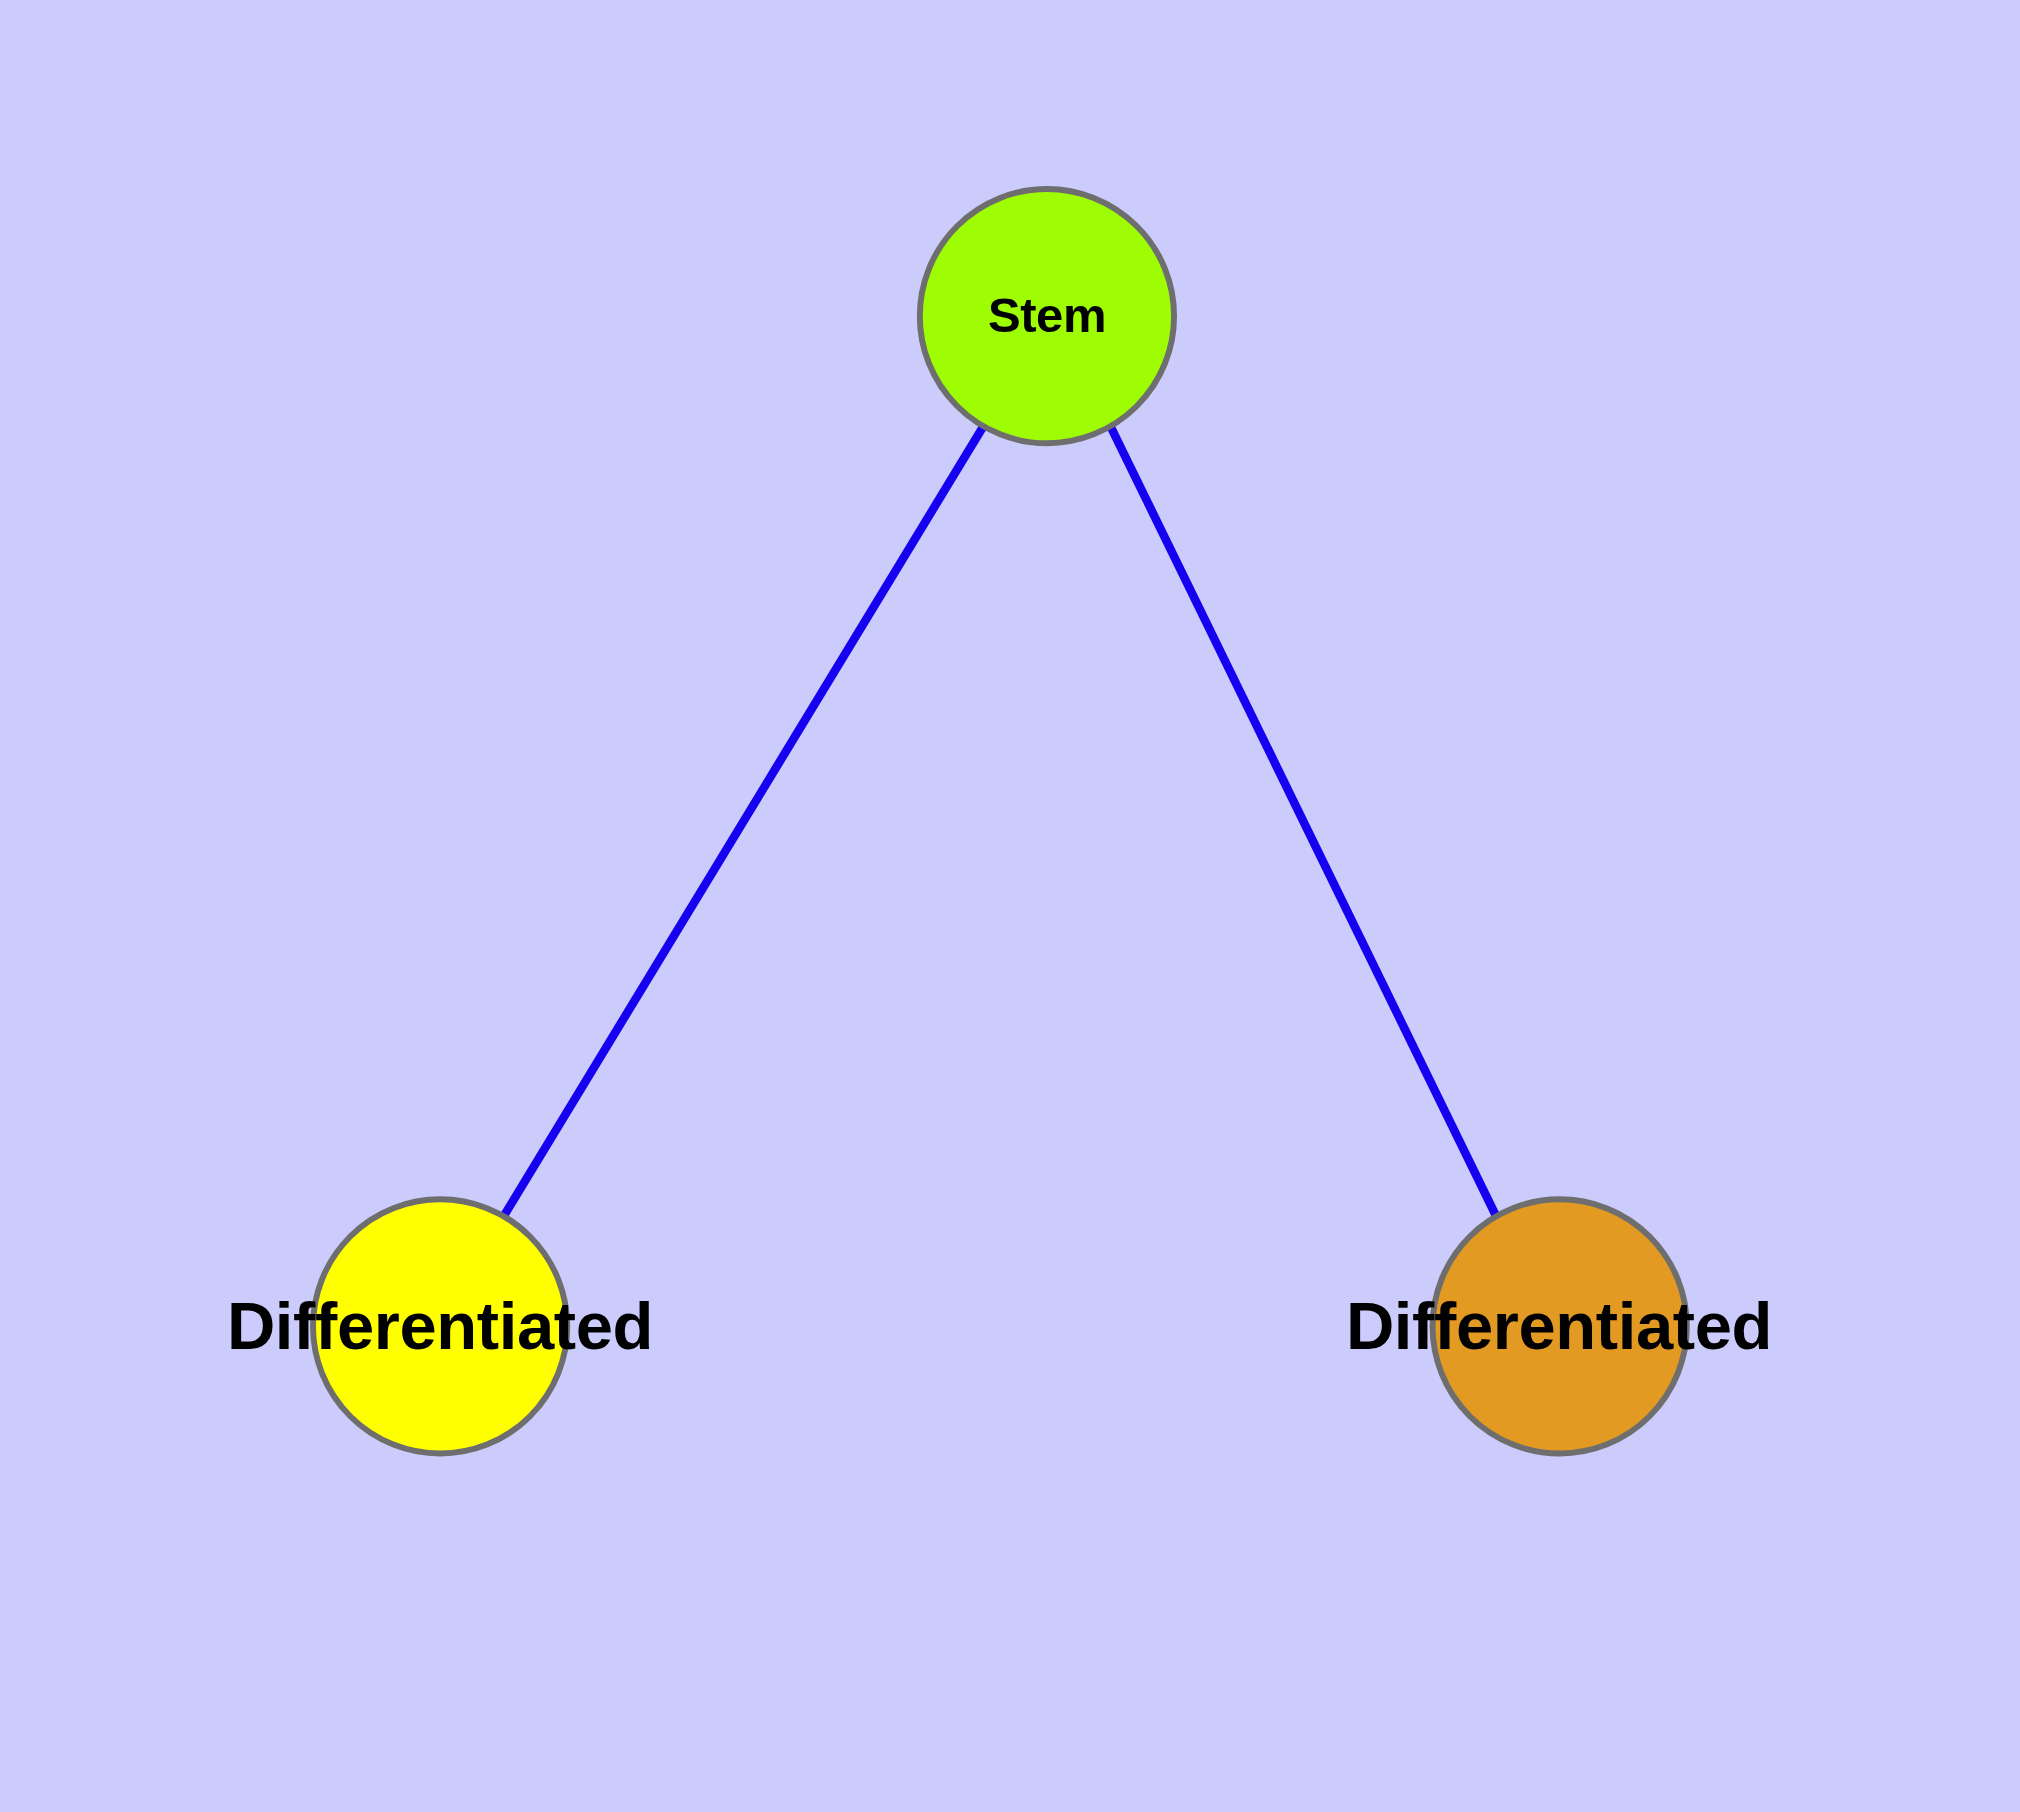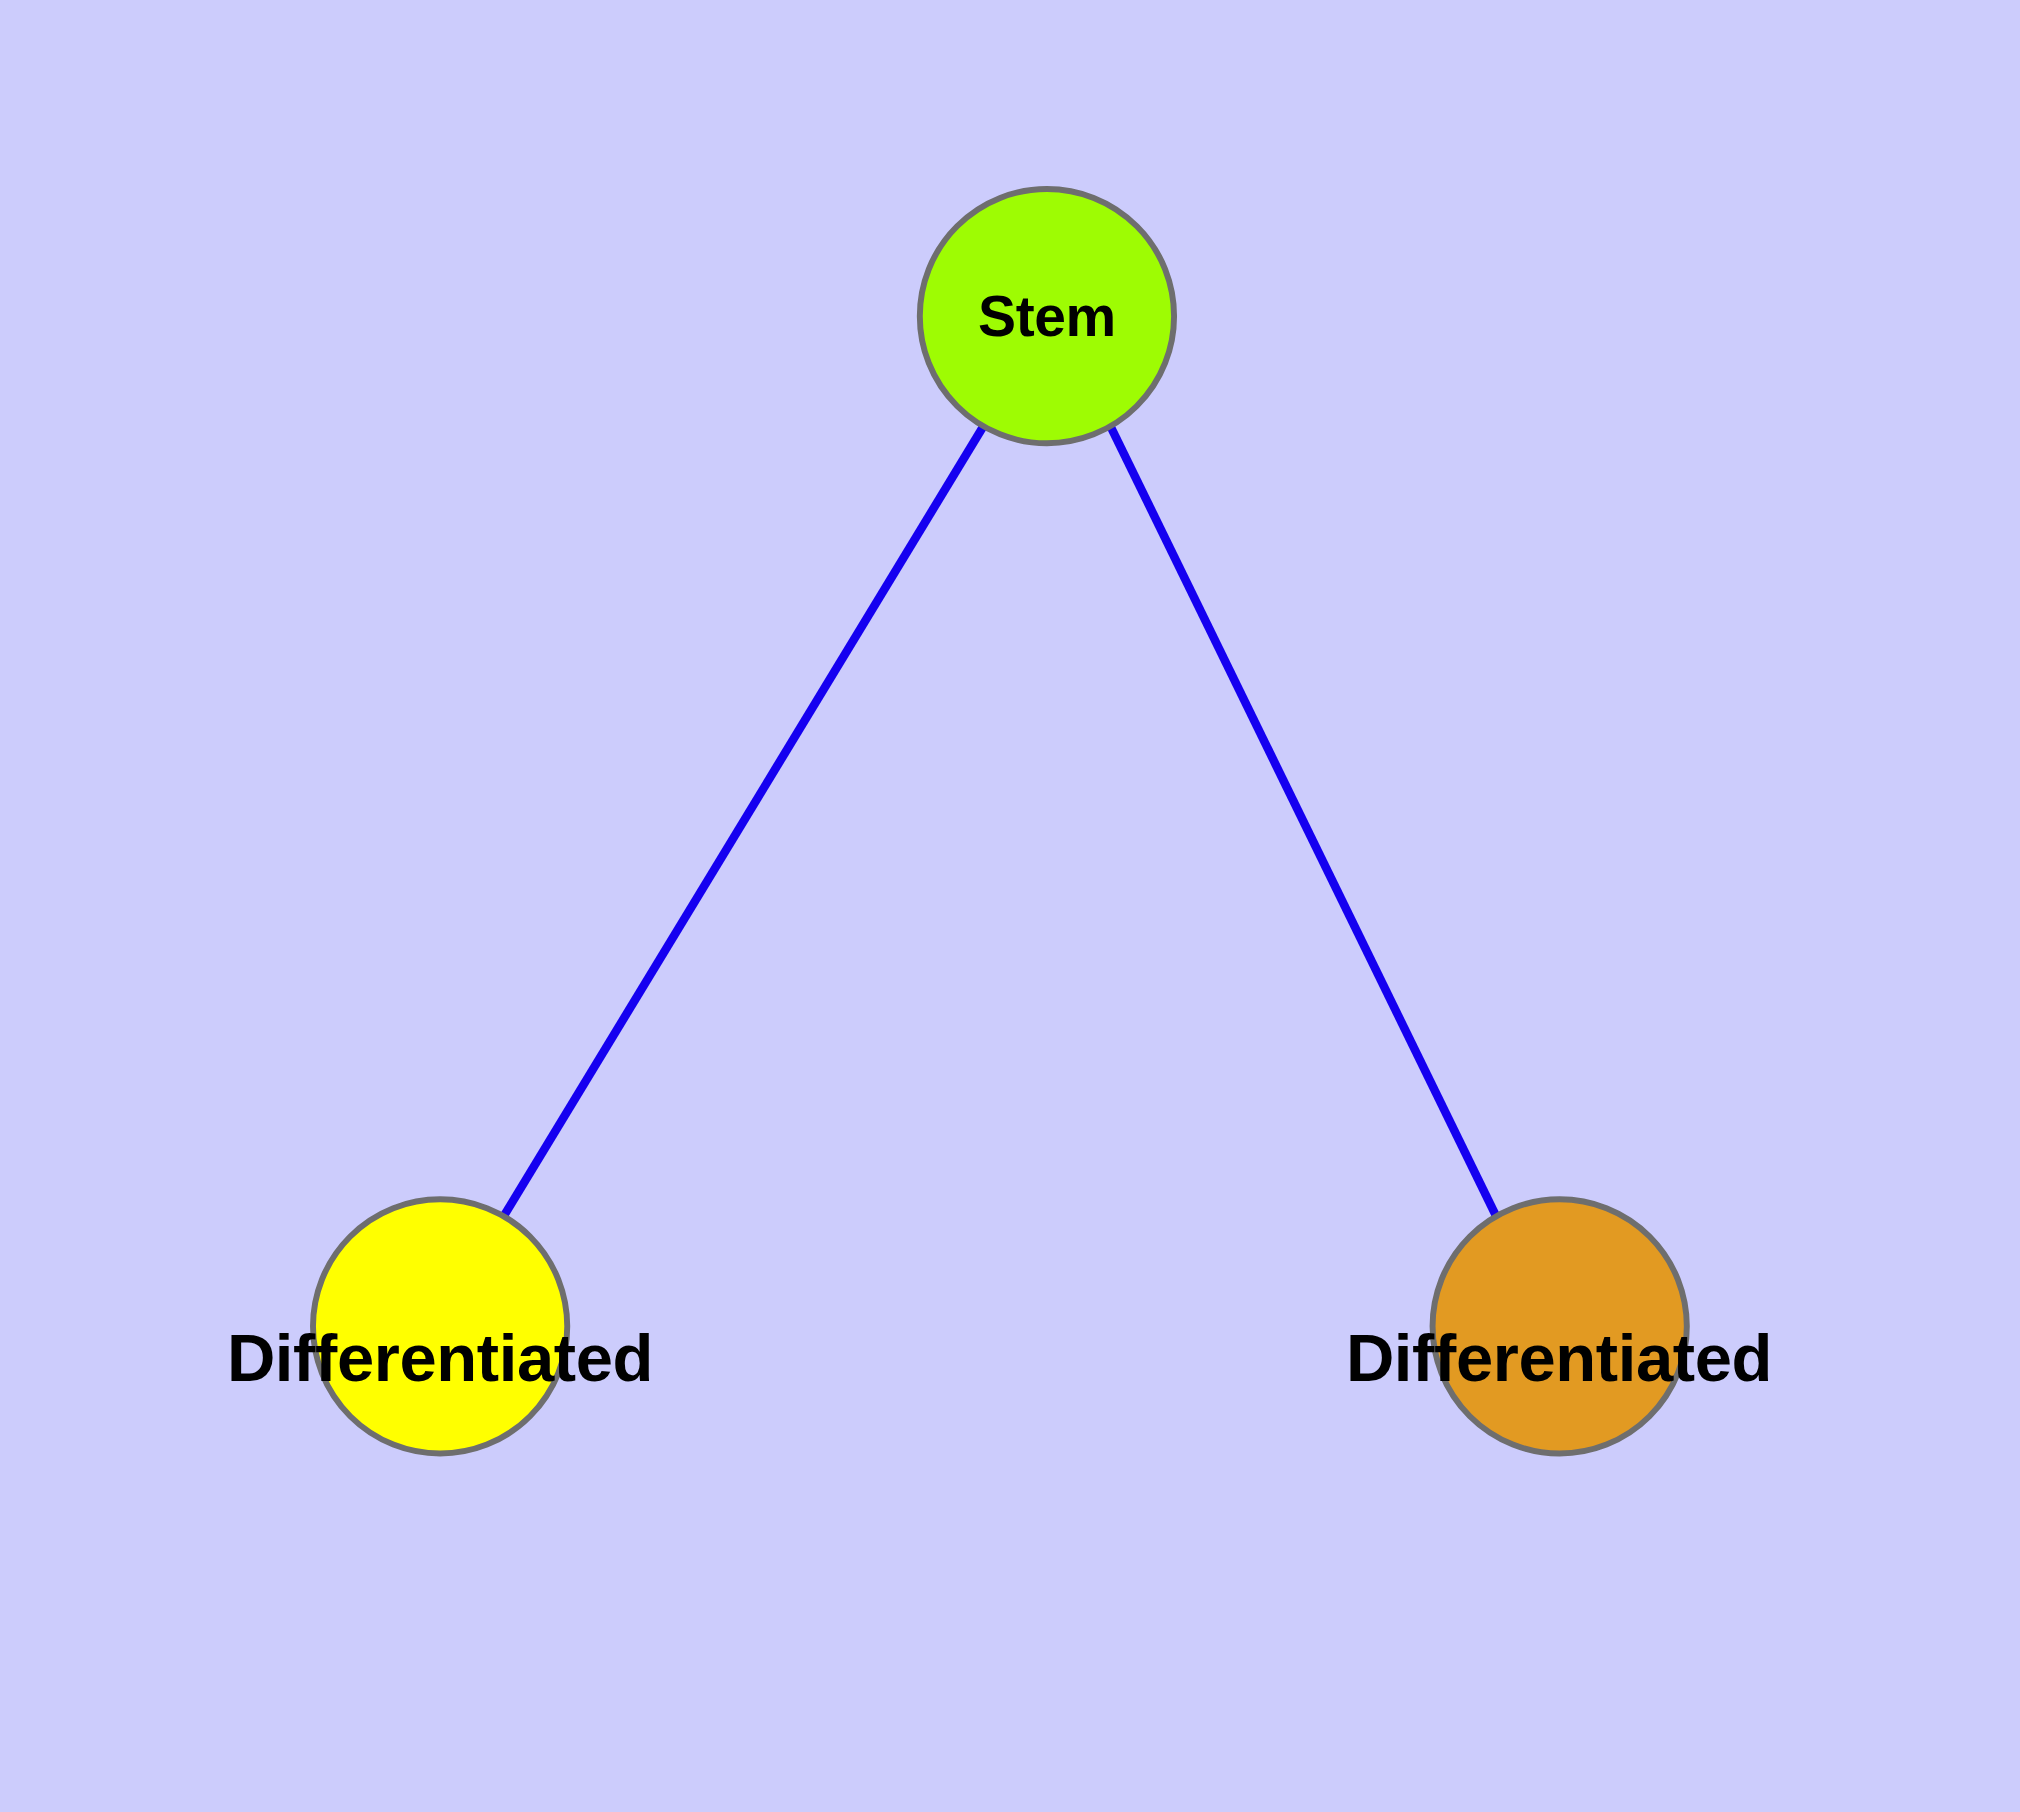--- a/index.html
+++ b/index.html
@@ -38,21 +38,20 @@
     line-height: 1.06;
     white-space: nowrap;
     pointer-events: none;
     letter-spacing: -0.4px;
   }
   .node-label.root {
     font-size: 73px;
   }
   .node-label.leaf {
     font-size: 67px;
-    margin-top: 32px;
   }
   .label-line { display: block; }
 </style>
 </head>
 <body>
 
 <div id="canvas" style="width: 2021px; height: 1812px;">
 
   <div id="bg-rect" style="width: 2021px; height: 1812px; background: rgb(204, 204, 252);"></div>
 
@@ -62,21 +61,21 @@
 
     <line x1="1310" y1="503" x2="1765" y2="1435" stroke="#1500f0" stroke-width="10" stroke-linecap="butt"></line>
 
     <circle cx="519" cy="1565" r="150" fill="#ffff00" stroke="#6e6e6e" stroke-width="7"></circle>
 
     <circle cx="1840" cy="1565" r="150" fill="#e29a22" stroke="#6e6e6e" stroke-width="7"></circle>
 
     <circle cx="1235" cy="373" r="150" fill="#9efc03" stroke="#6e6e6e" stroke-width="7"></circle>
   </svg>
 
-  <div class="node-label root" style="left: 1047px; top: 316px; transform: translate(-50%, -50%); font-size: 57px; color: rgb(0, 0, 0);">
+  <div class="node-label root" style="left: 1047px; top: 316px; transform: translate(-50%, -50%); font-size: 49px; color: rgb(0, 0, 0);">
     <span class="label-line">Stem</span>
   </div>
 
   <div class="node-label leaf" style="left: 440px; top: 1326px; transform: translate(-50%, -50%); font-size: 67px; color: rgb(0, 0, 0);">
     <span class="label-line">Differentiated</span>
   </div>
 
   <div class="node-label leaf" style="left: 1559px; top: 1326px; transform: translate(-50%, -50%); font-size: 67px; color: rgb(0, 0, 0);">
     <span class="label-line">Differentiated</span>
   </div>

